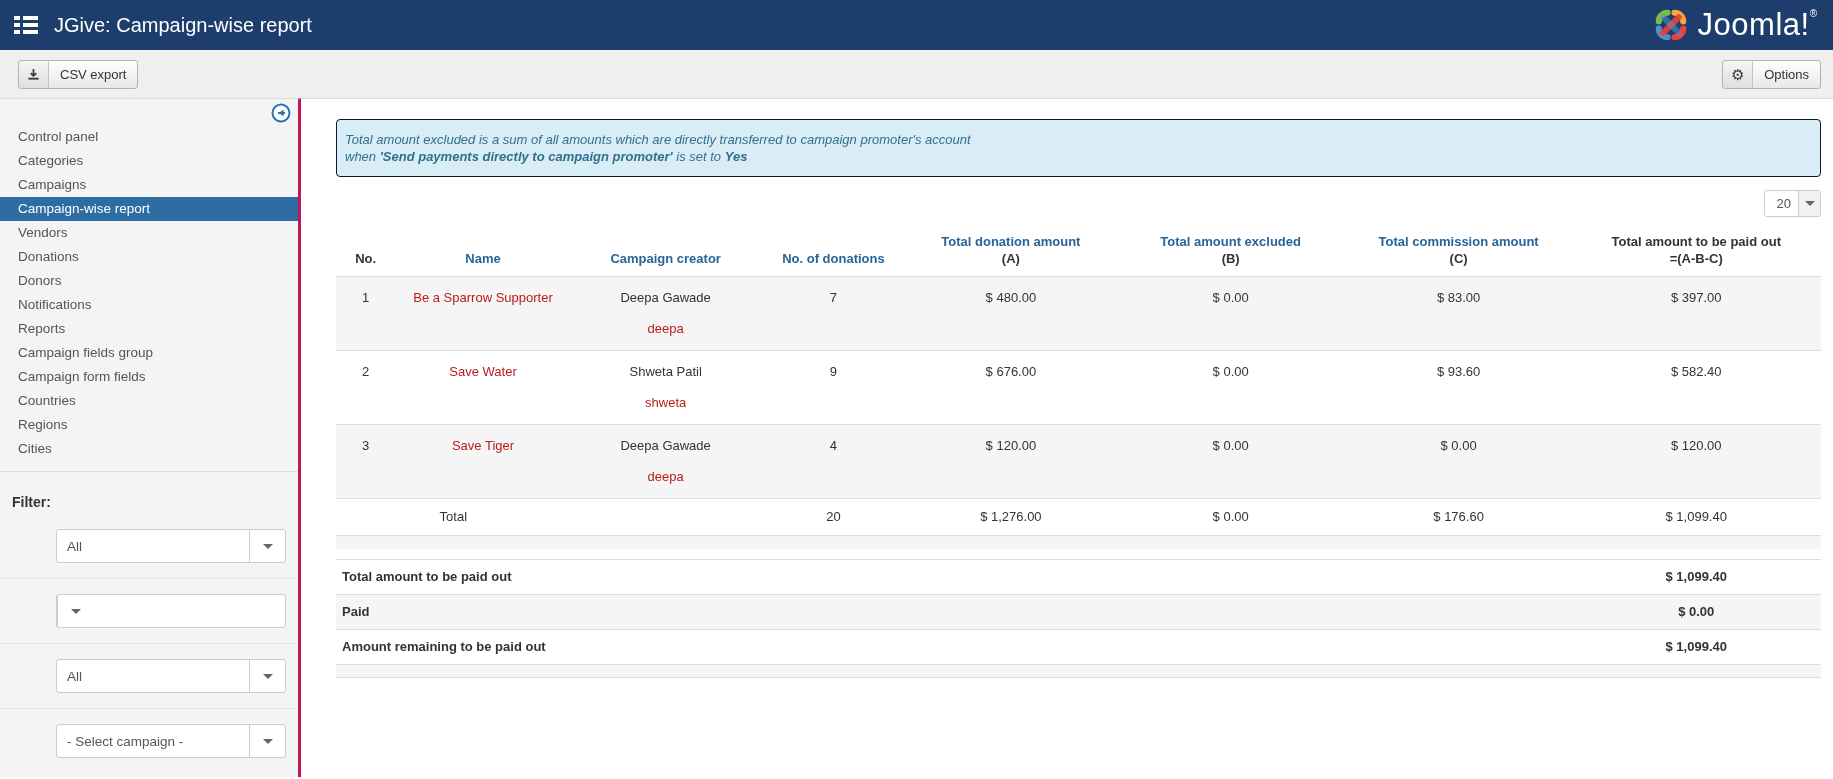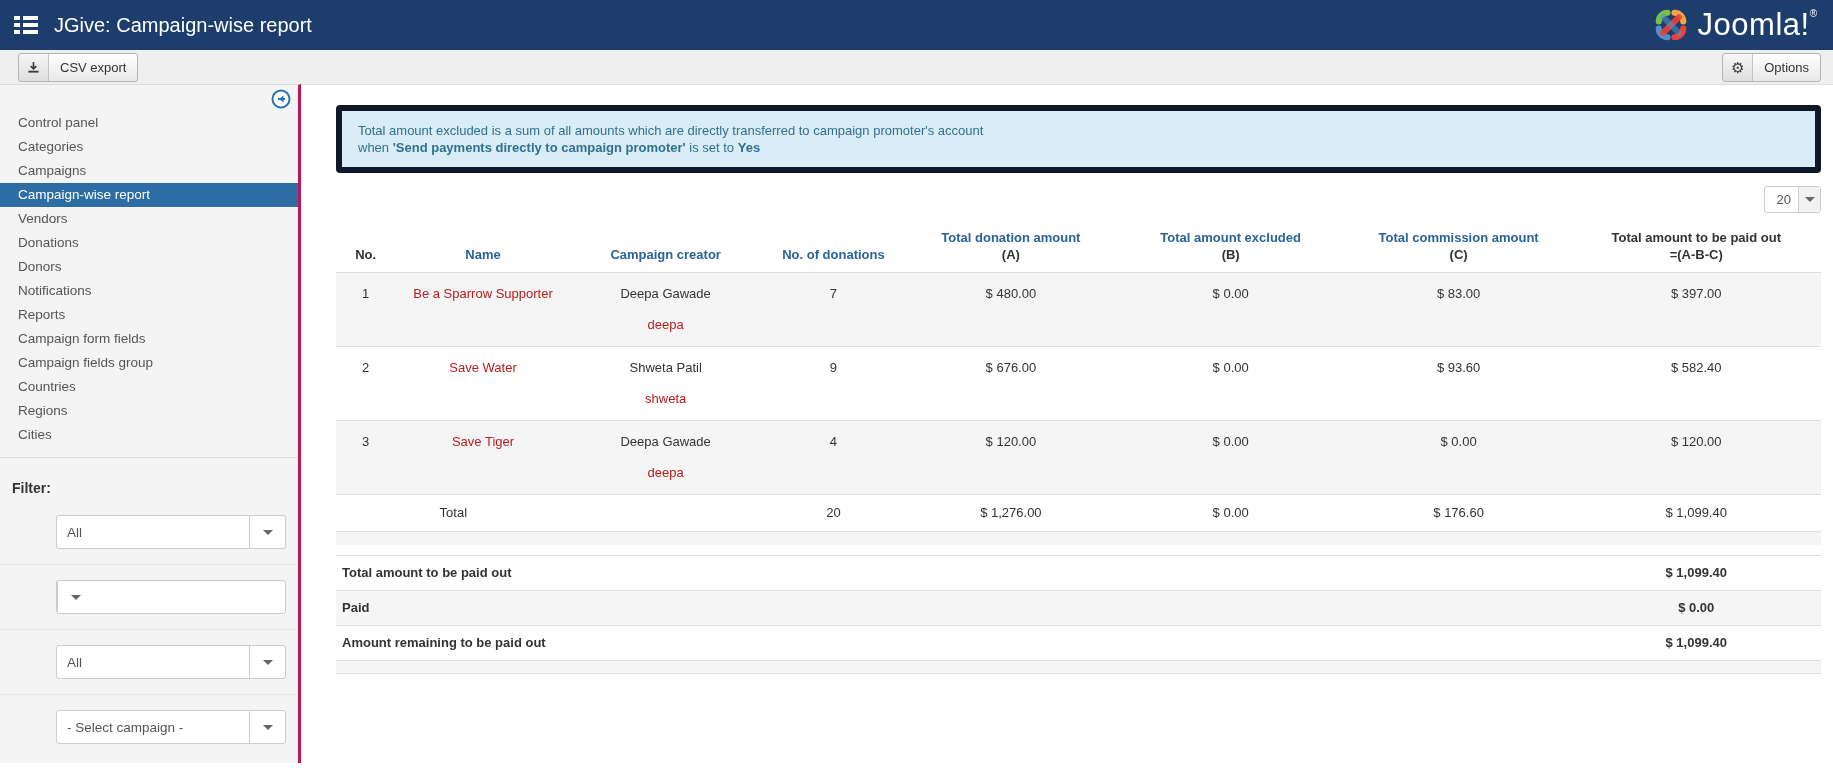--- a/index.html
+++ b/index.html
@@ -9,21 +9,21 @@
   
   .navbar { height: 50px; background: #1d3e6c; display: flex; align-items: center; padding: 0 16px 0 14px; }
   .menu-icon { display: grid; grid-template-columns: 6px 15px; grid-auto-rows: 4px; gap: 3px 3px; cursor: pointer; }
   .menu-icon i { background: #fff; display: block; }
   .app-title { color: #fff; font-size: 20px; font-weight: 400; margin-left: 16px; }
   .logo { margin-left: auto; display: flex; align-items: center; }
   .logo-text { color: #fff; font-size: 31px; font-weight: 400; letter-spacing: 0.5px; margin-left: 6px; }
   .logo-reg { color: #fff; font-size: 10px; vertical-align: top; position: relative; top: -12px; }
 
   
-  .toolbar { height: 34px; background: #efefef; display: flex; align-items: center; padding: 0 12px 0 18px; }
+  .toolbar { height: 48px; background: #efefef; display: flex; align-items: center; padding: 0 12px 0 18px; }
   .btn { display: inline-flex; align-items: stretch; height: 29px; border: 1px solid #b3b3b3; border-radius: 3px;
          background: linear-gradient(#ffffff, #e8e8e8); cursor: pointer; font-family: inherit; padding: 0; }
   .btn-iconbox { width: 30px; display: flex; align-items: center; justify-content: center;
                  border-right: 1px solid #c3c3c3; background: rgba(0,0,0,0.035); border-radius: 3px 0 0 3px; }
   .btn-label { display: flex; align-items: center; padding: 0 11px; font-size: 13px; color: #333; }
   .btn.right { margin-left: auto; }
   .gear-glyph { font-size: 15px; color: #3a3a3a; line-height: 1; }
 
   
   .layout { display: flex; height: 679px; position: relative; }
@@ -37,22 +37,22 @@
   .filter-group + .filter-group { border-top: 1px solid #e7e7e7; }
   .selectbox { display: flex; height: 34px; background: #fff; border: 1px solid #ccc; border-radius: 3px; align-items: stretch; cursor: pointer; margin-left: 44px; }
   .selectbox .sel-text { flex: 1; display: flex; align-items: center; padding-left: 10px; color: #555; font-size: 13.5px; }
   .caret-seg { width: 36px; border-left: 1px solid #ccc; display: flex; align-items: center; justify-content: center; }
   .caret { width: 0; height: 0; border-left: 5px solid transparent; border-right: 5px solid transparent; border-top: 5px solid #666; }
 
   .collapse-btn { position: absolute; left: 271px; top: 5px; width: 20px; height: 20px; cursor: pointer; z-index: 5; }
 
   
   main { flex: 1; background: #fff; padding: 20px 12px 0 35px; border-top: 1px solid #dcdcdc; }
-  .notice { background: #d9edf7; border: 6px solid #0f172a; border-radius: 4px; color: #31708f;
-            padding: 11px 16px; line-height: 17px; font-size: 13px; }
+  .notice { background: #d9edf7; border: 1px solid #0f172a; border-radius: 4px; color: #31708f;
+            font-style: italic; padding: 11px 8px; line-height: 17px; font-size: 13px; }
   .notice strong { font-weight: bold; }
 
   .limit-row { display: flex; margin: 13px 0 12px 0; }
   .limit-box { margin-left: auto; display: flex; height: 27px; width: 57px; background: #fff;
                border: 1px solid #ccc; border-radius: 3px; cursor: pointer; }
   .limit-box .num { flex: 1; display: flex; align-items: center; justify-content: flex-end; padding-right: 7px; color: #555; }
   .limit-box .caret-seg { width: 22px; background: #f2f2f2; border-radius: 0 3px 3px 0; }
 
   table { border-collapse: collapse; width: 100%; table-layout: fixed; }
   th, td { text-align: center; }
@@ -132,22 +132,22 @@
     <ul class="side-menu">
       <li>Control panel</li>
       <li>Categories</li>
       <li>Campaigns</li>
       <li class="active">Campaign-wise report</li>
       <li>Vendors</li>
       <li>Donations</li>
       <li>Donors</li>
       <li>Notifications</li>
       <li>Reports</li>
+      <li>Campaign fields group</li>
       <li>Campaign form fields</li>
-      <li>Campaign fields group</li>
       <li>Countries</li>
       <li>Regions</li>
       <li>Cities</li>
     </ul>
     <hr class="side-divider">
     <div class="filter-head">Filter:</div>
     <div class="filter-group">
       <div class="selectbox">
         <span class="sel-text">All</span>
         <span class="caret-seg">

